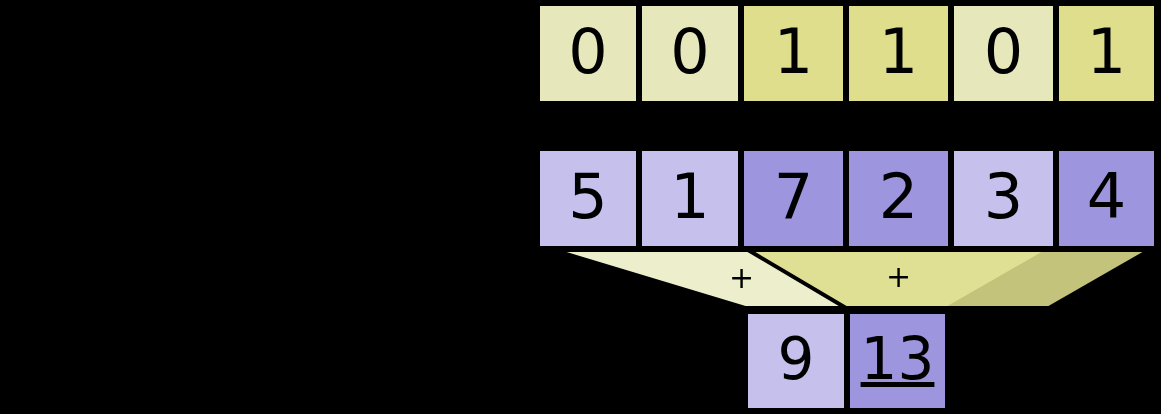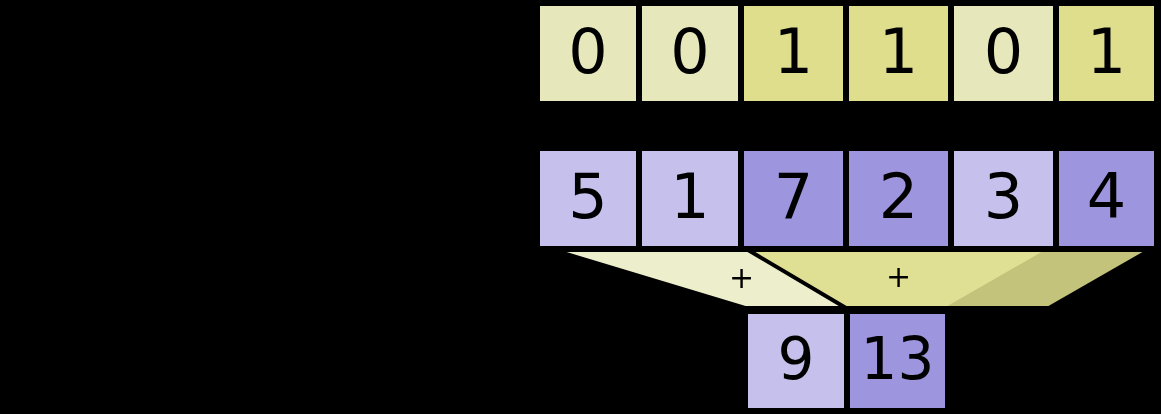--- a/index.html
+++ b/index.html
@@ -115,18 +115,18 @@
     </div>
     <div class="cell" style="left:1056px; width:101px; background:#9D95DE;">
       <span>4</span>
     </div>
   </div>
 
   <div class="result-row">
     <div class="cell" style="left:745px; width:102px; background:#C5C0EC;">
       <span>9</span>
     </div>
-    <div class="cell" style="left:847px; width:101px; background:#9D95DE;">
+    <div class="cell" style="left:847px; width:101px; background:#9D95DE;text-decoration:underline;">
       <span>13</span>
     </div>
   </div>
 
 </div>
 
 </body></html>

